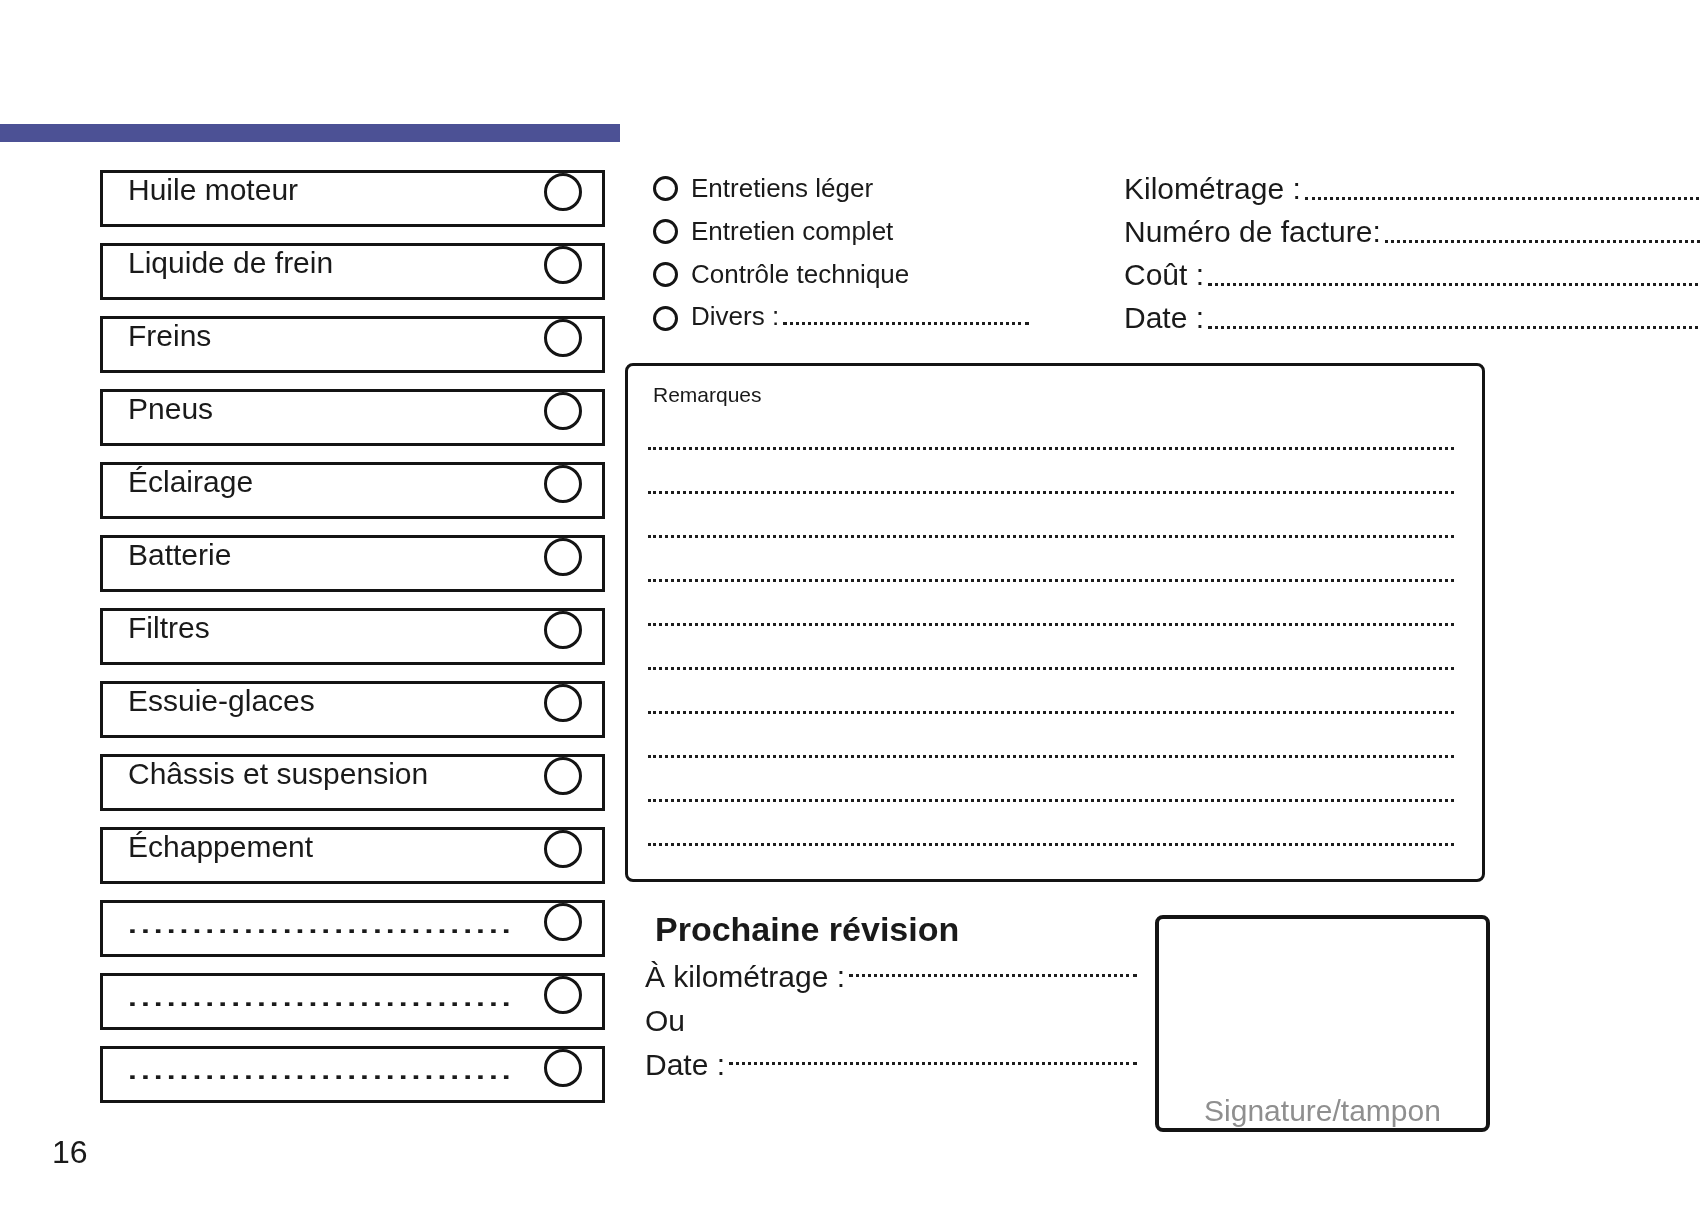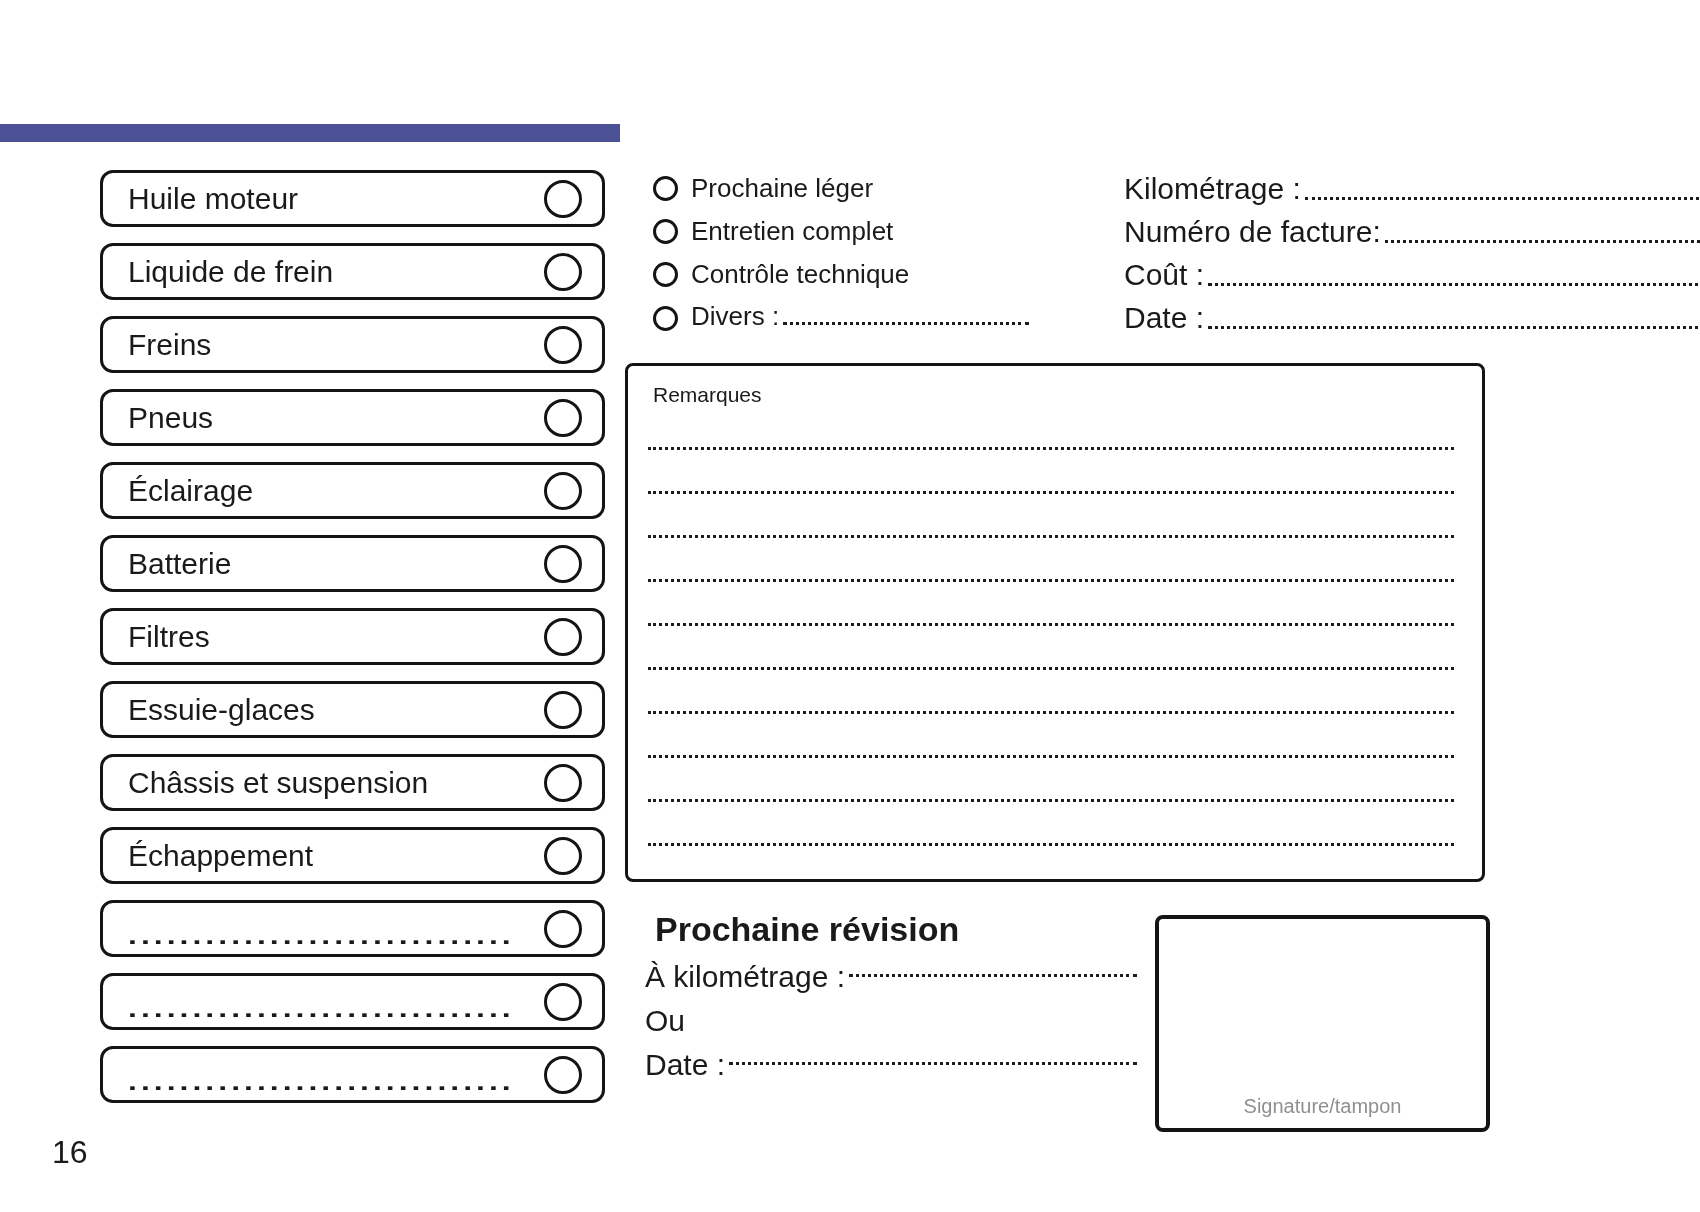--- a/index.html
+++ b/index.html
@@ -31,23 +31,23 @@
   #checklist {
     position: absolute;
     left: 100px; top: 170px;
     width: 505px;
   }
   .check-row {
     box-sizing: border-box;
     height: 57px;
     margin-bottom: 16px;
     border: 3px solid #141414;
-    border-radius: 13px;
-    display: flex;
-    align-items: center;
+    border-radius: 0;
+    display: flex;
+    align-items: flex-start;
     padding: 0 20px 0 25px;
     background: #fff;
   }
   .check-row .label {
     font-size: 30px;
     flex: 1;
     white-space: nowrap;
     overflow: hidden;
   }
   .check-row .label.dots {
@@ -164,22 +164,21 @@
     box-sizing: border-box;
     left: 1155px; top: 915px;
     width: 335px; height: 217px;
     border: 4px solid #141414;
     border-radius: 8px;
     display: flex;
     align-items: flex-end;
     justify-content: center;
   }
   #signature-label {
-    font-size: 20px;
-    padding-bottom: 10px;
+    font-size: 30px;
   }
 
   
   #page-number {
     position: absolute;
     left: 52px; top: 1134px;
     font-size: 32px;
   }
 </style>
 </head>
@@ -240,21 +239,21 @@
     </div>
     <div class="check-row">
       <span class="label dots">..............................</span>
       <span class="check-circle"></span>
     </div>
   </div>
 
   <div id="service-types">
     <div class="radio-row">
       <span class="radio-circle"></span>
-      <span class="label">Prochaine léger</span>
+      <span class="label">Entretiens léger</span>
     </div>
     <div class="radio-row">
       <span class="radio-circle"></span>
       <span class="label">Entretien complet</span>
     </div>
     <div class="radio-row">
       <span class="radio-circle"></span>
       <span class="label">Contrôle technique</span>
     </div>
     <div class="radio-row" style="align-items: flex-end;">

